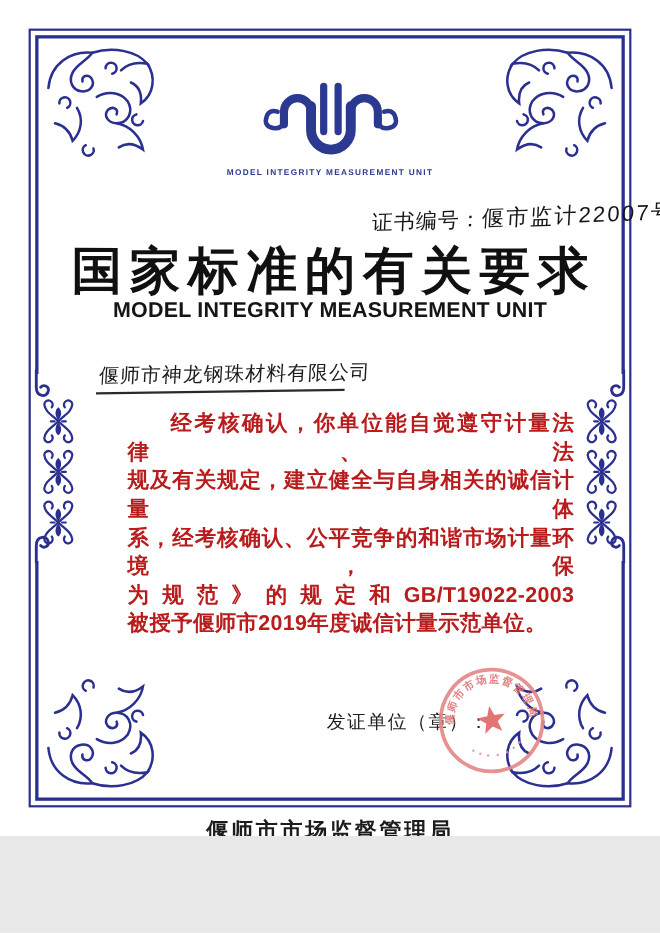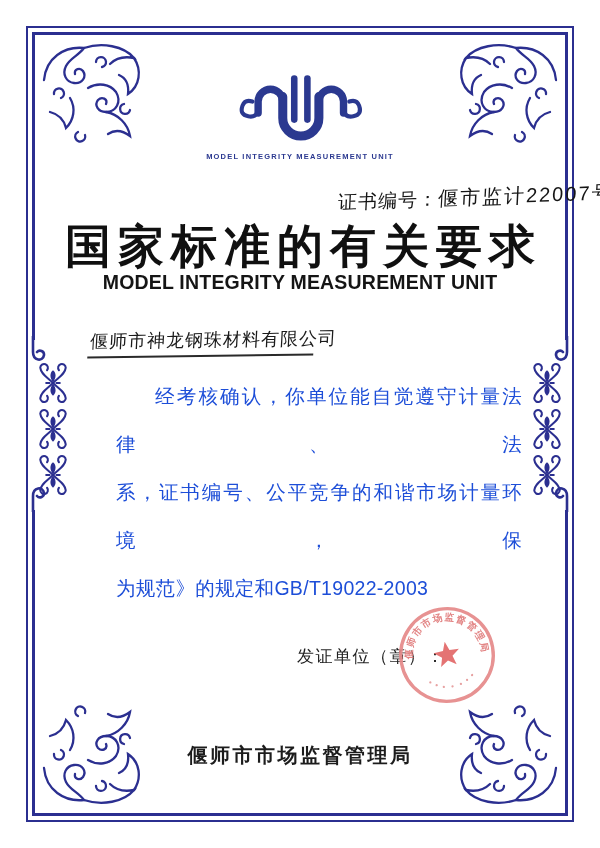--- a/index.html
+++ b/index.html
@@ -1,17 +1,17 @@
 <!DOCTYPE html>
 <html><head>
 <meta charset="utf-8">
 <style>
   html,body{margin:0;padding:0;background:#e8e8e8;}
   .page{
-    position:relative; width:600px; height:848px; margin:0 auto;
+    position:relative; width:600px; height:760px; margin:0 auto;
     background:#ffffff; overflow:hidden;
     font-family:"Liberation Sans", sans-serif; color:#222;
   }
   
   .border-outer{position:absolute; inset:26px; border:2px solid #2b2f90; pointer-events:none;}
   .border-inner{position:absolute; inset:32px; border:3px solid #2b2f90; pointer-events:none;}
   .gap-cover{position:absolute; background:#ffffff; width:9px; height:170px; top:340px;}
   .gap-cover.left{left:29px;}
   .gap-cover.right{right:29px;}
   .corner{position:absolute; width:110px; height:110px;}
@@ -43,21 +43,21 @@
     position:absolute; top:271px; left:0; right:0; text-align:center;
     font-size:19.5px; font-weight:bold; letter-spacing:0.2px; color:#151515;
   }
   .company{
     position:absolute; top:328px; left:88px; width:222px; padding:0 2px 3px 2px;
     border-bottom:2px solid #2a2a2a; font-size:18px; color:#1b1b1b;
     transform:rotate(-0.8deg) skewX(-4deg); letter-spacing:1px; white-space:nowrap; font-weight:500;
   }
   .body-text{
     position:absolute; top:372px; left:116px; width:406px;
-    font-size:19.5px; line-height:48px; font-weight:400; color:#1d4ed8; letter-spacing:0.3px;
+    font-size:19.5px; line-height:26px; font-weight:700; color:#b91c1c; letter-spacing:0.3px;
   }
   .body-line{text-align:justify; text-align-last:justify;}
   .body-line:first-child{text-indent:2em;}
   .body-line:last-child{text-align-last:left;}
   .issuer{
     position:absolute; top:645px; left:297px; font-size:17px; font-weight:500;
     letter-spacing:1.5px; color:#1e1e1e; white-space:nowrap;
   }
   .seal{position:absolute; left:394px; top:602px; width:106px; height:106px; transform:rotate(-10deg); opacity:0.92;}
   .footer-org{
@@ -232,22 +232,24 @@
     <span>证书编号：</span><span class="val">偃市监计22007号</span>
   </div>
 
   <h1 class="title">国家标准的有关要求</h1>
   <div class="subtitle">MODEL INTEGRITY MEASUREMENT UNIT</div>
 
   <div class="company">偃师市神龙钢珠材料有限公司</div>
 
   <div class="body-text">
       <div class="body-line">经考核确认，你单位能自觉遵守计量法律、法</div>
-      <div class="body-line">系，证书编号、公平竞争的和谐市场计量环境，保</div>
+      <div class="body-line">规及有关规定，建立健全与自身相关的诚信计量体</div>
+      <div class="body-line">系，经考核确认、公平竞争的和谐市场计量环境，保</div>
       <div class="body-line">为规范》的规定和GB/T19022-2003</div>
+      <div class="body-line">被授予偃师市2019年度诚信计量示范单位。</div>
     </div>
 
   <div class="issuer">发证单位（章）：</div>
   <svg class="seal" viewBox="0 0 110 110">
     <circle cx="55" cy="55" r="48" fill="none" stroke="#e58989" stroke-width="3.5"></circle>
     <polygon points="55,41 58.4,50.3 68.3,50.7 60.5,56.8 63.2,66.3 55,60.8 46.8,66.3 49.5,56.8 41.7,50.7 51.6,50.3" fill="#e26868"></polygon>
     <defs>
         <path id="sealArc" d="M19,55 a36,36 0 0 1 72,0" fill="none"></path>
       </defs>
     <text font-size="10" fill="#e07a7a" letter-spacing="1.6" font-weight="bold">

